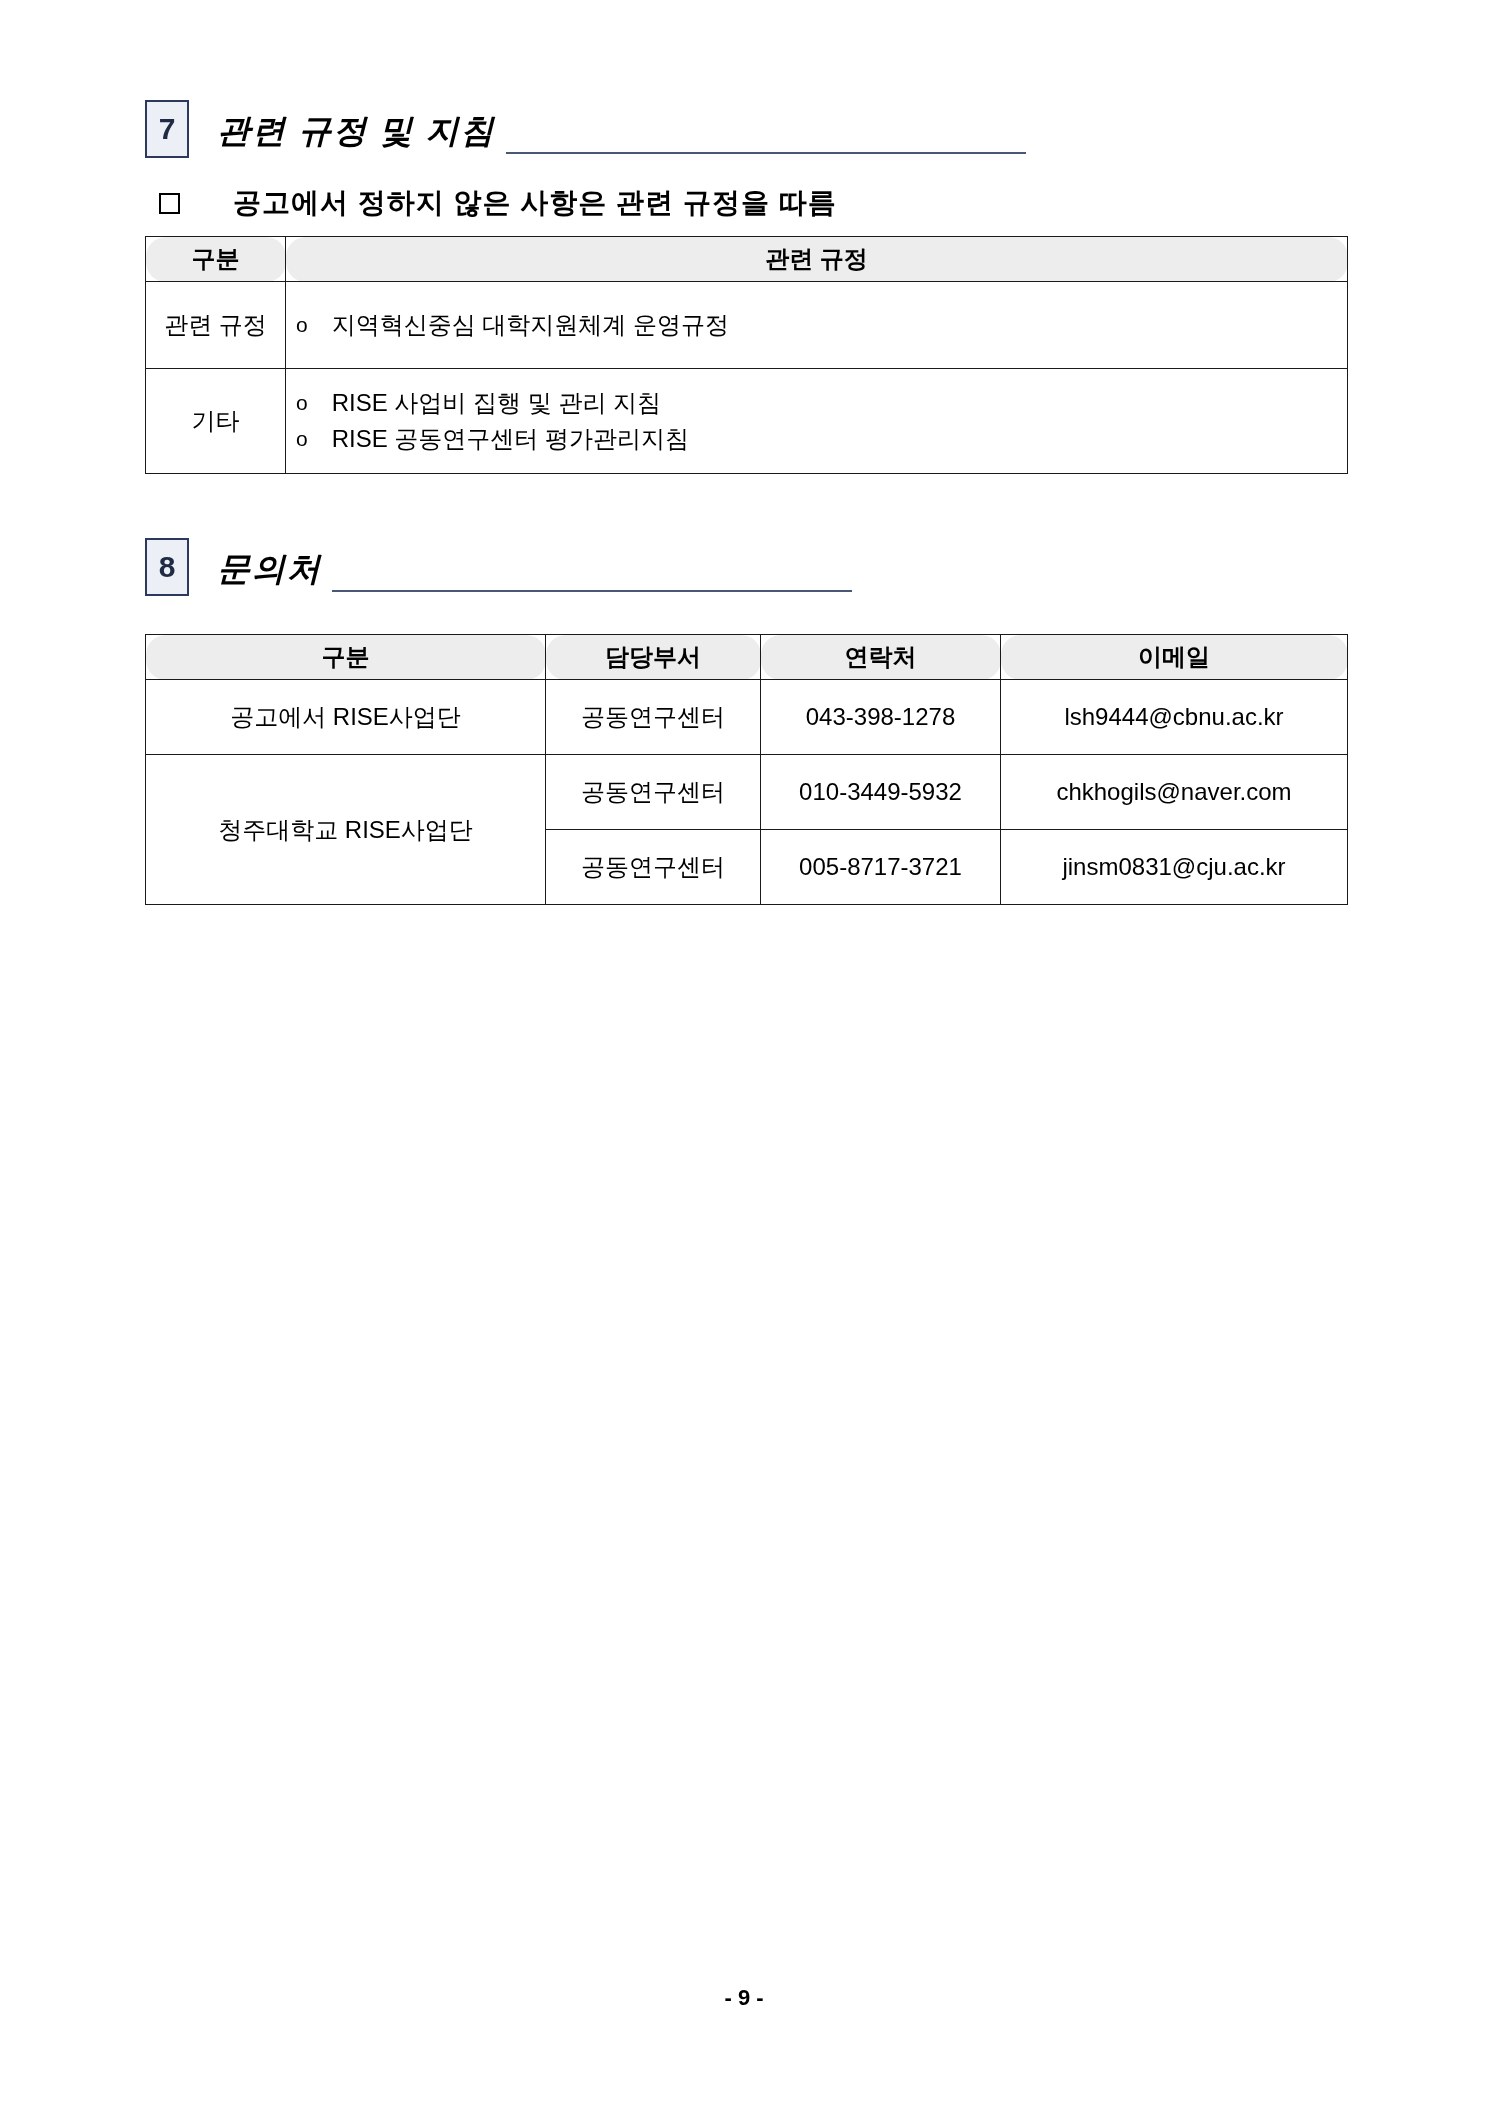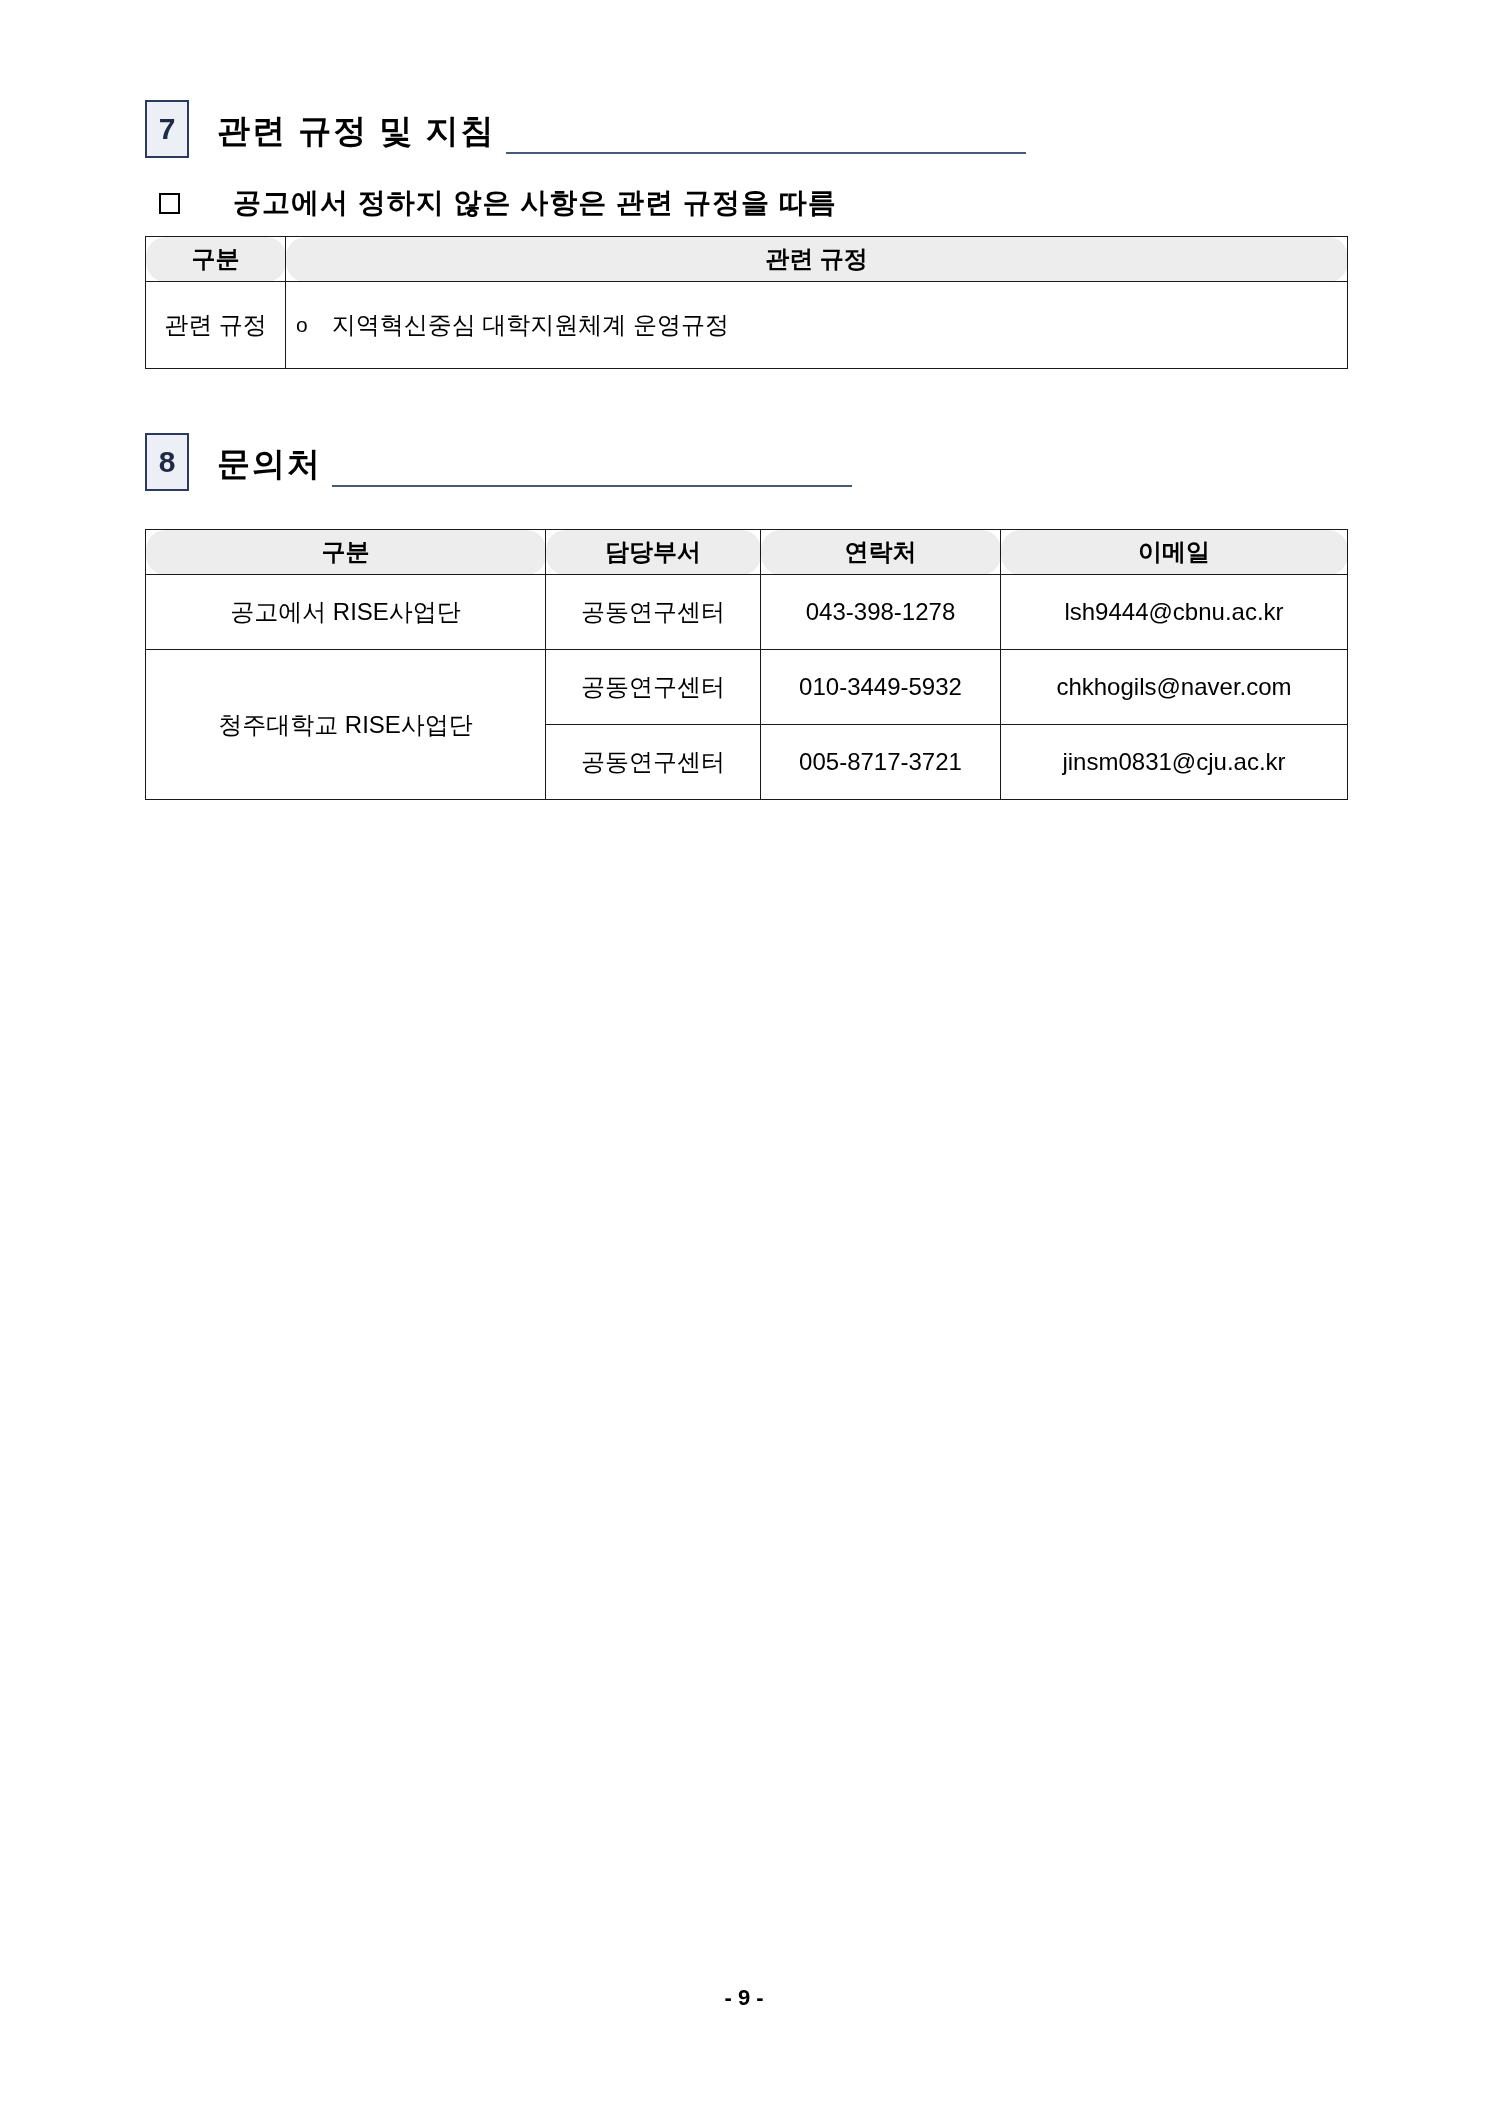--- a/index.html
+++ b/index.html
@@ -44,20 +44,21 @@
     flex: 0 0 auto;
   }
   .sec-title {
     font-size: 33px;
     font-weight: bold;
     letter-spacing: 2px;
     margin-left: 28px;
     padding-bottom: 4px;
     white-space: nowrap;
     flex: 0 0 auto;
+    font-style: italic;
   }
   .sec-rule {
     flex: 1 1 auto;
     border-bottom: 2px solid #4a5878;
     height: 0;
     margin-bottom: 4px;
     margin-left: 10px;
     max-width: 520px;
   }
 
@@ -160,20 +161,33 @@
         <th>관련 규정</th>
       </tr>
     </thead>
     <tbody>
       <tr>
         <td class="cell-center cellpad-tall">관련 규정</td>
         <td class="cell-left cellpad-tall">
           <div class="row-item">
             <span class="circ">o</span>
             <span class="item-txt">지역혁신중심 대학지원체계 운영규정</span>
+          </div>
+        </td>
+      </tr>
+      <tr>
+        <td class="cell-center cellpad-tall2">기타</td>
+        <td class="cell-left cellpad-tall2">
+          <div class="row-item">
+            <span class="circ">o</span>
+            <span class="item-txt">RISE 사업비 집행 및 관리 지침</span>
+          </div>
+          <div class="row-item">
+            <span class="circ">o</span>
+            <span class="item-txt">RISE 공동연구센터 평가관리지침</span>
           </div>
         </td>
       </tr>
     </tbody>
   </table>
 
   <div class="spacer-lg"></div>
 
   <div class="section-head">
     <div class="sec-num">8</div>

